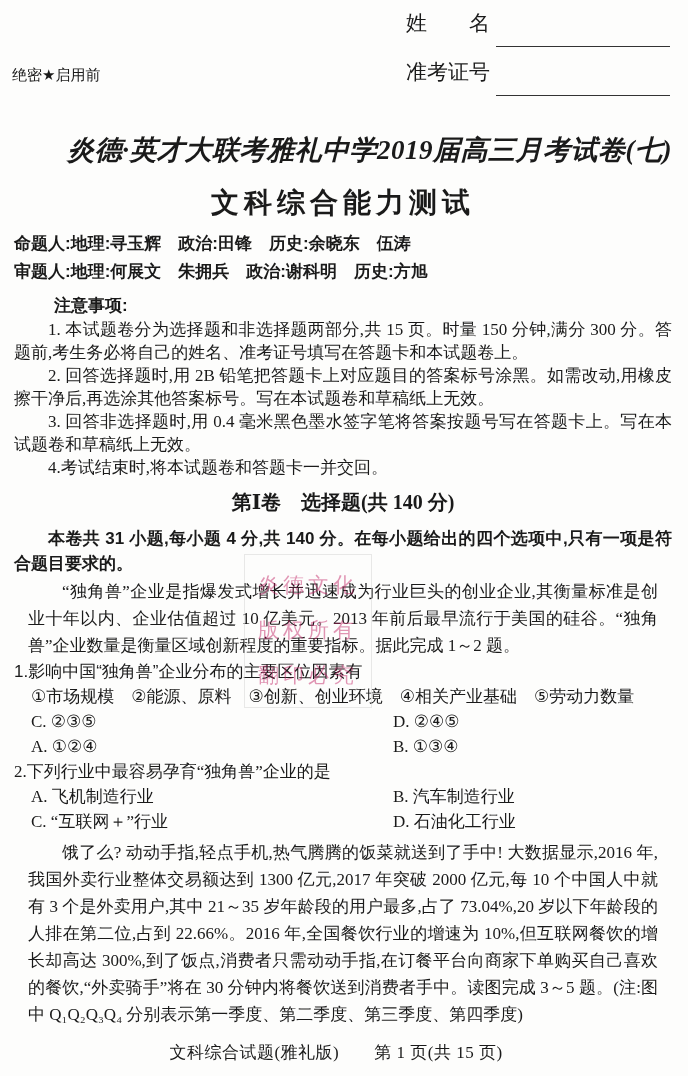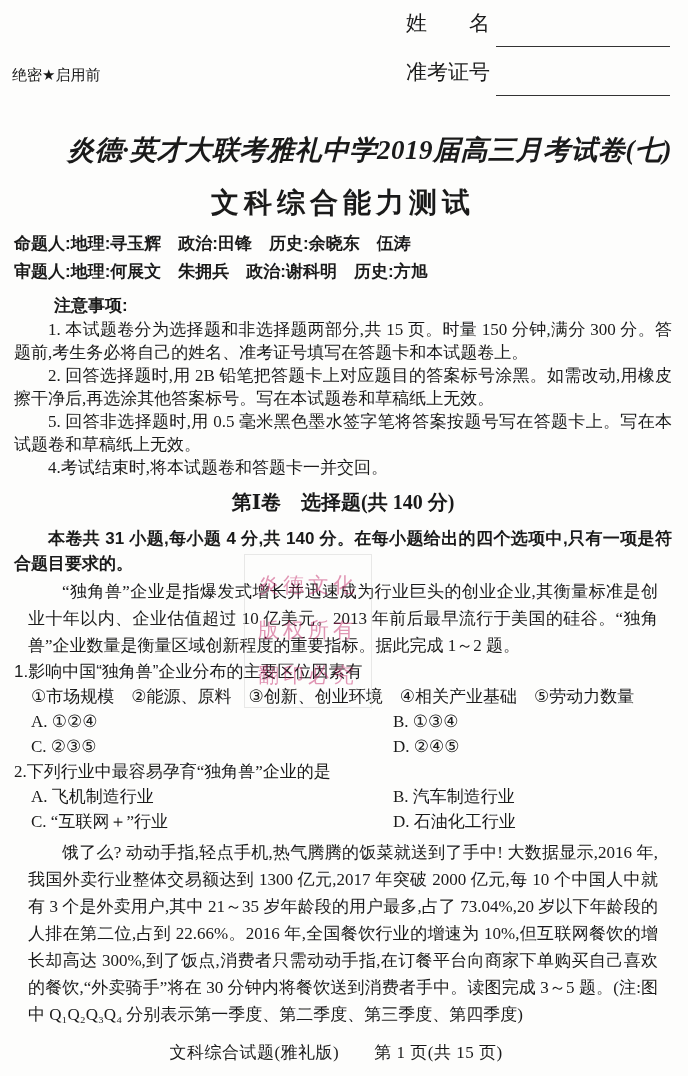--- a/index.html
+++ b/index.html
@@ -76,40 +76,40 @@
 
   <div class="staff">
     <div>命题人:地理:寻玉辉　政治:田锋　历史:余晓东　伍涛</div>
     <div>审题人:地理:何展文　朱拥兵　政治:谢科明　历史:方旭</div>
   </div>
 
   <div class="notice">
     <div class="notice-heading">注意事项:</div>
     <p>1. 本试题卷分为选择题和非选择题两部分,共 15 页。时量 150 分钟,满分 300 分。答题前,考生务必将自己的姓名、准考证号填写在答题卡和本试题卷上。</p>
     <p>2. 回答选择题时,用 2B 铅笔把答题卡上对应题目的答案标号涂黑。如需改动,用橡皮擦干净后,再选涂其他答案标号。写在本试题卷和草稿纸上无效。</p>
-    <p>5. 回答非选择题时,用 0.5 毫米黑色墨水签字笔将答案按题号写在答题卡上。写在本试题卷和草稿纸上无效。</p>
+    <p>3. 回答非选择题时,用 0.4 毫米黑色墨水签字笔将答案按题号写在答题卡上。写在本试题卷和草稿纸上无效。</p>
     <p>4.考试结束时,将本试题卷和答题卡一并交回。</p>
   </div>
 
   <h3 class="section-heading">第Ⅰ卷　选择题(共 140 分)</h3>
 
   <p class="intro">本卷共 31 小题,每小题 4 分,共 140 分。在每小题给出的四个选项中,只有一项是符合题目要求的。</p>
 
   <p class="passage">“独角兽”企业是指爆发式增长并迅速成为行业巨头的创业企业,其衡量标准是创业十年以内、企业估值超过 10 亿美元。2013 年前后最早流行于美国的硅谷。“独角兽”企业数量是衡量区域创新程度的重要指标。据此完成 1～2 题。</p>
 
   <div class="question sans">
     <p class="stem">1.影响中国“独角兽”企业分布的主要区位因素有</p>
     <p class="subopts">①市场规模　②能源、原料　③创新、创业环境　④相关产业基础　⑤劳动力数量</p>
     <div class="opt-row" style="font-family:'Liberation Serif','DejaVu Serif',serif;">
+      <span class="opt-left">C. ②③⑤</span>
+      <span>D. ②④⑤</span>
+    </div>
+    <div class="opt-row" style="font-family:'Liberation Serif','DejaVu Serif',serif;">
       <span class="opt-left">A. ①②④</span>
       <span>B. ①③④</span>
-    </div>
-    <div class="opt-row" style="font-family:'Liberation Serif','DejaVu Serif',serif;">
-      <span class="opt-left">C. ②③⑤</span>
-      <span>D. ②④⑤</span>
     </div>
   </div>
 
   <div class="question">
     <p class="stem">2.下列行业中最容易孕育“独角兽”企业的是</p>
     <div class="opt-row">
       <span class="opt-left">A. 飞机制造行业</span>
       <span>B. 汽车制造行业</span>
     </div>
     <div class="opt-row">

